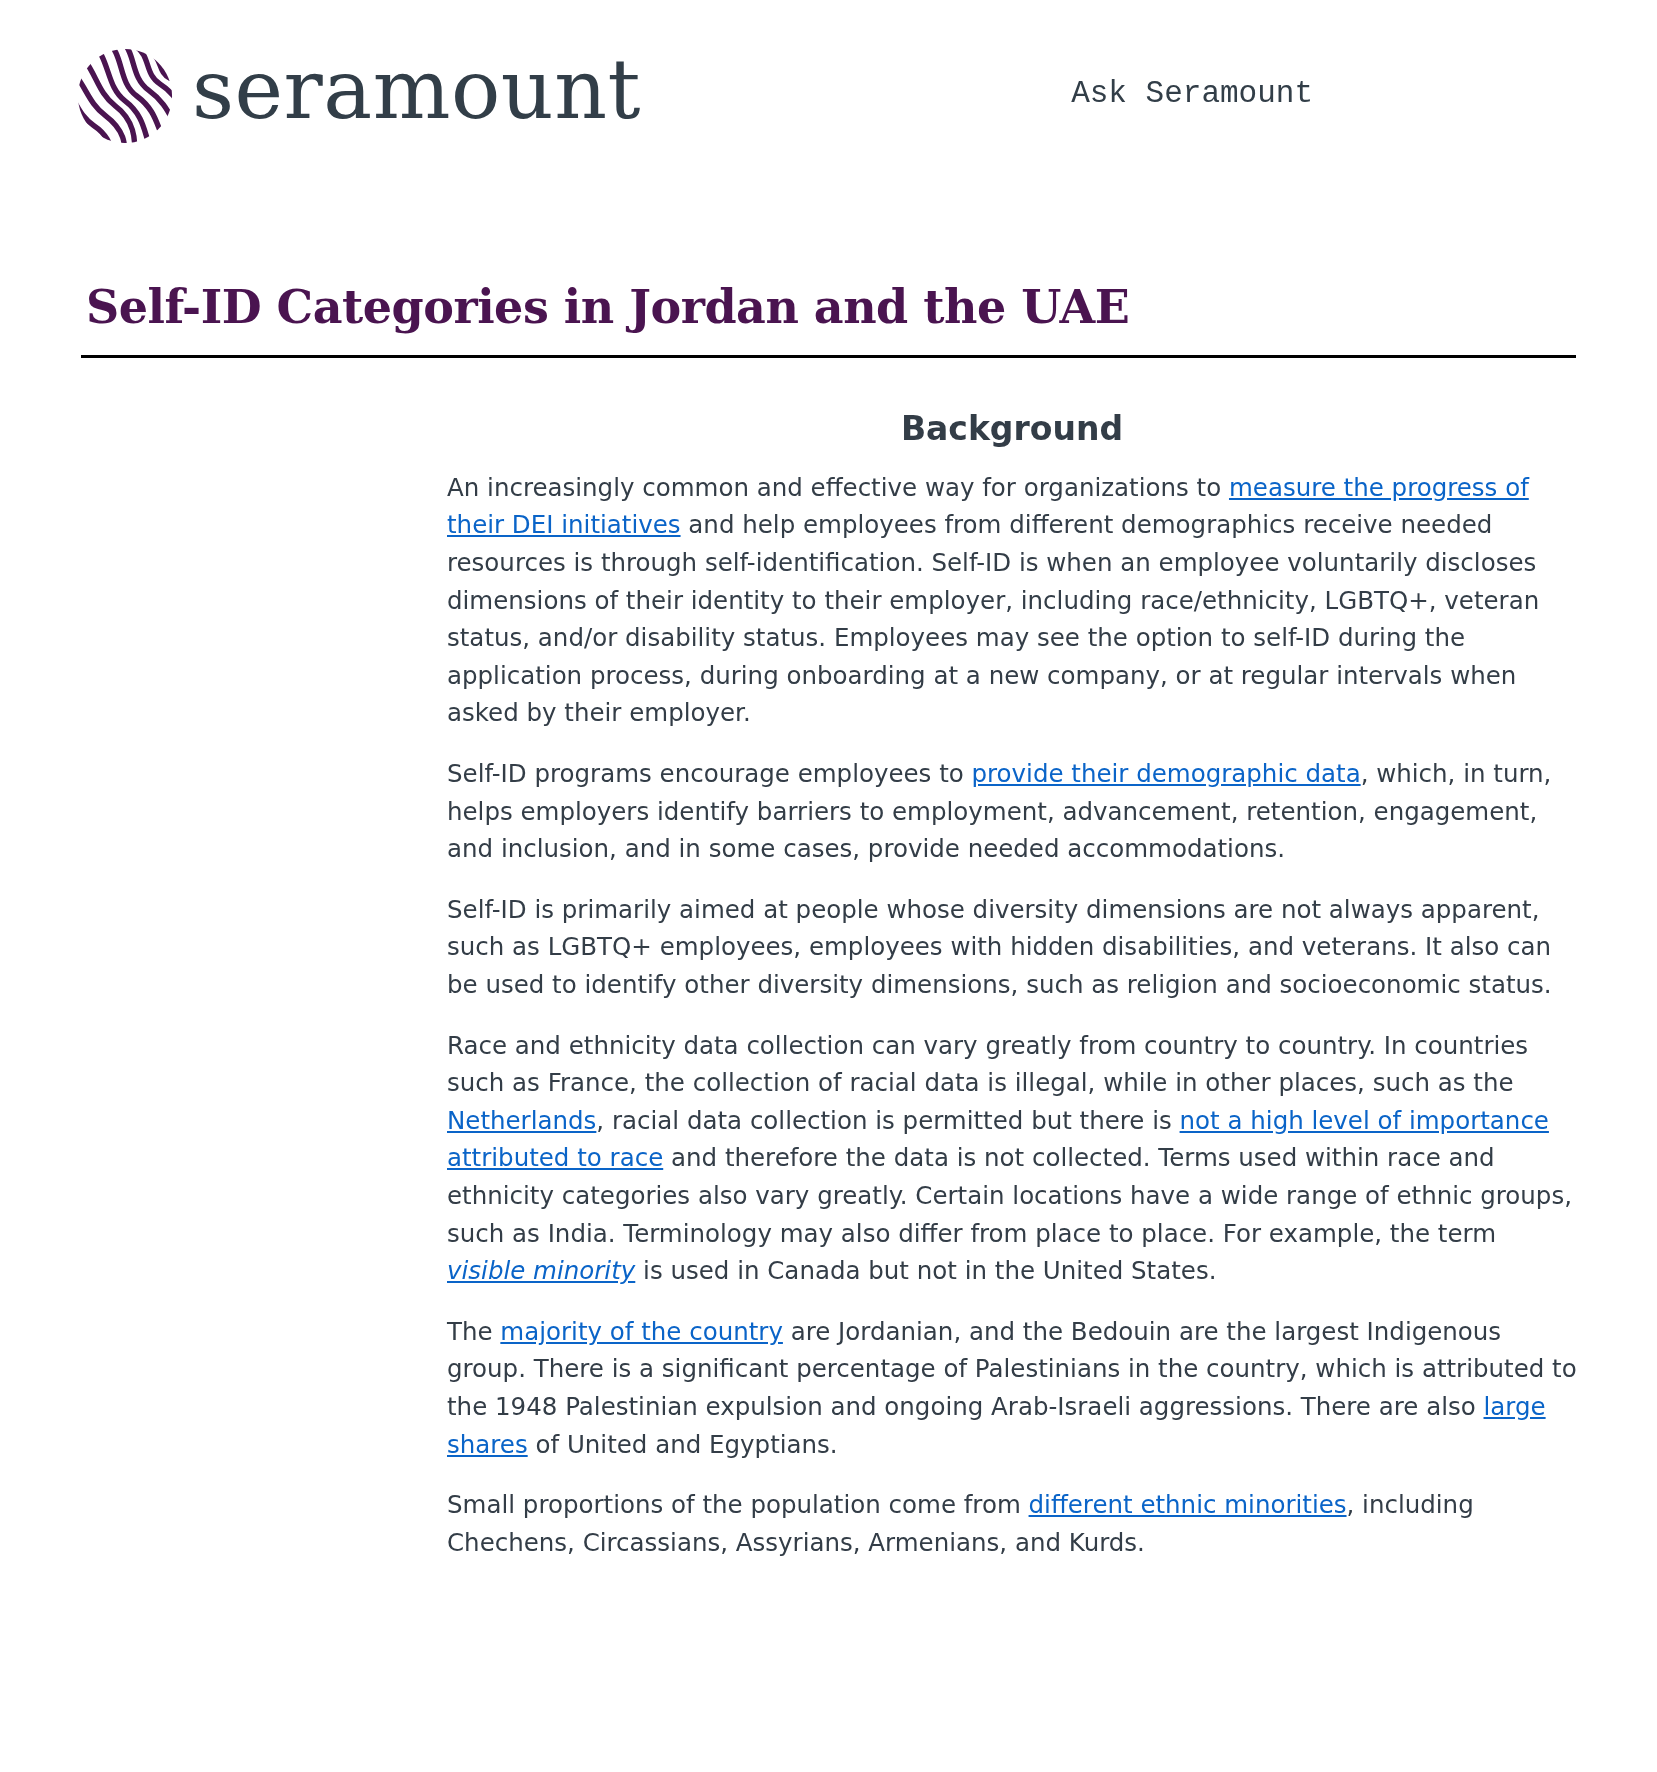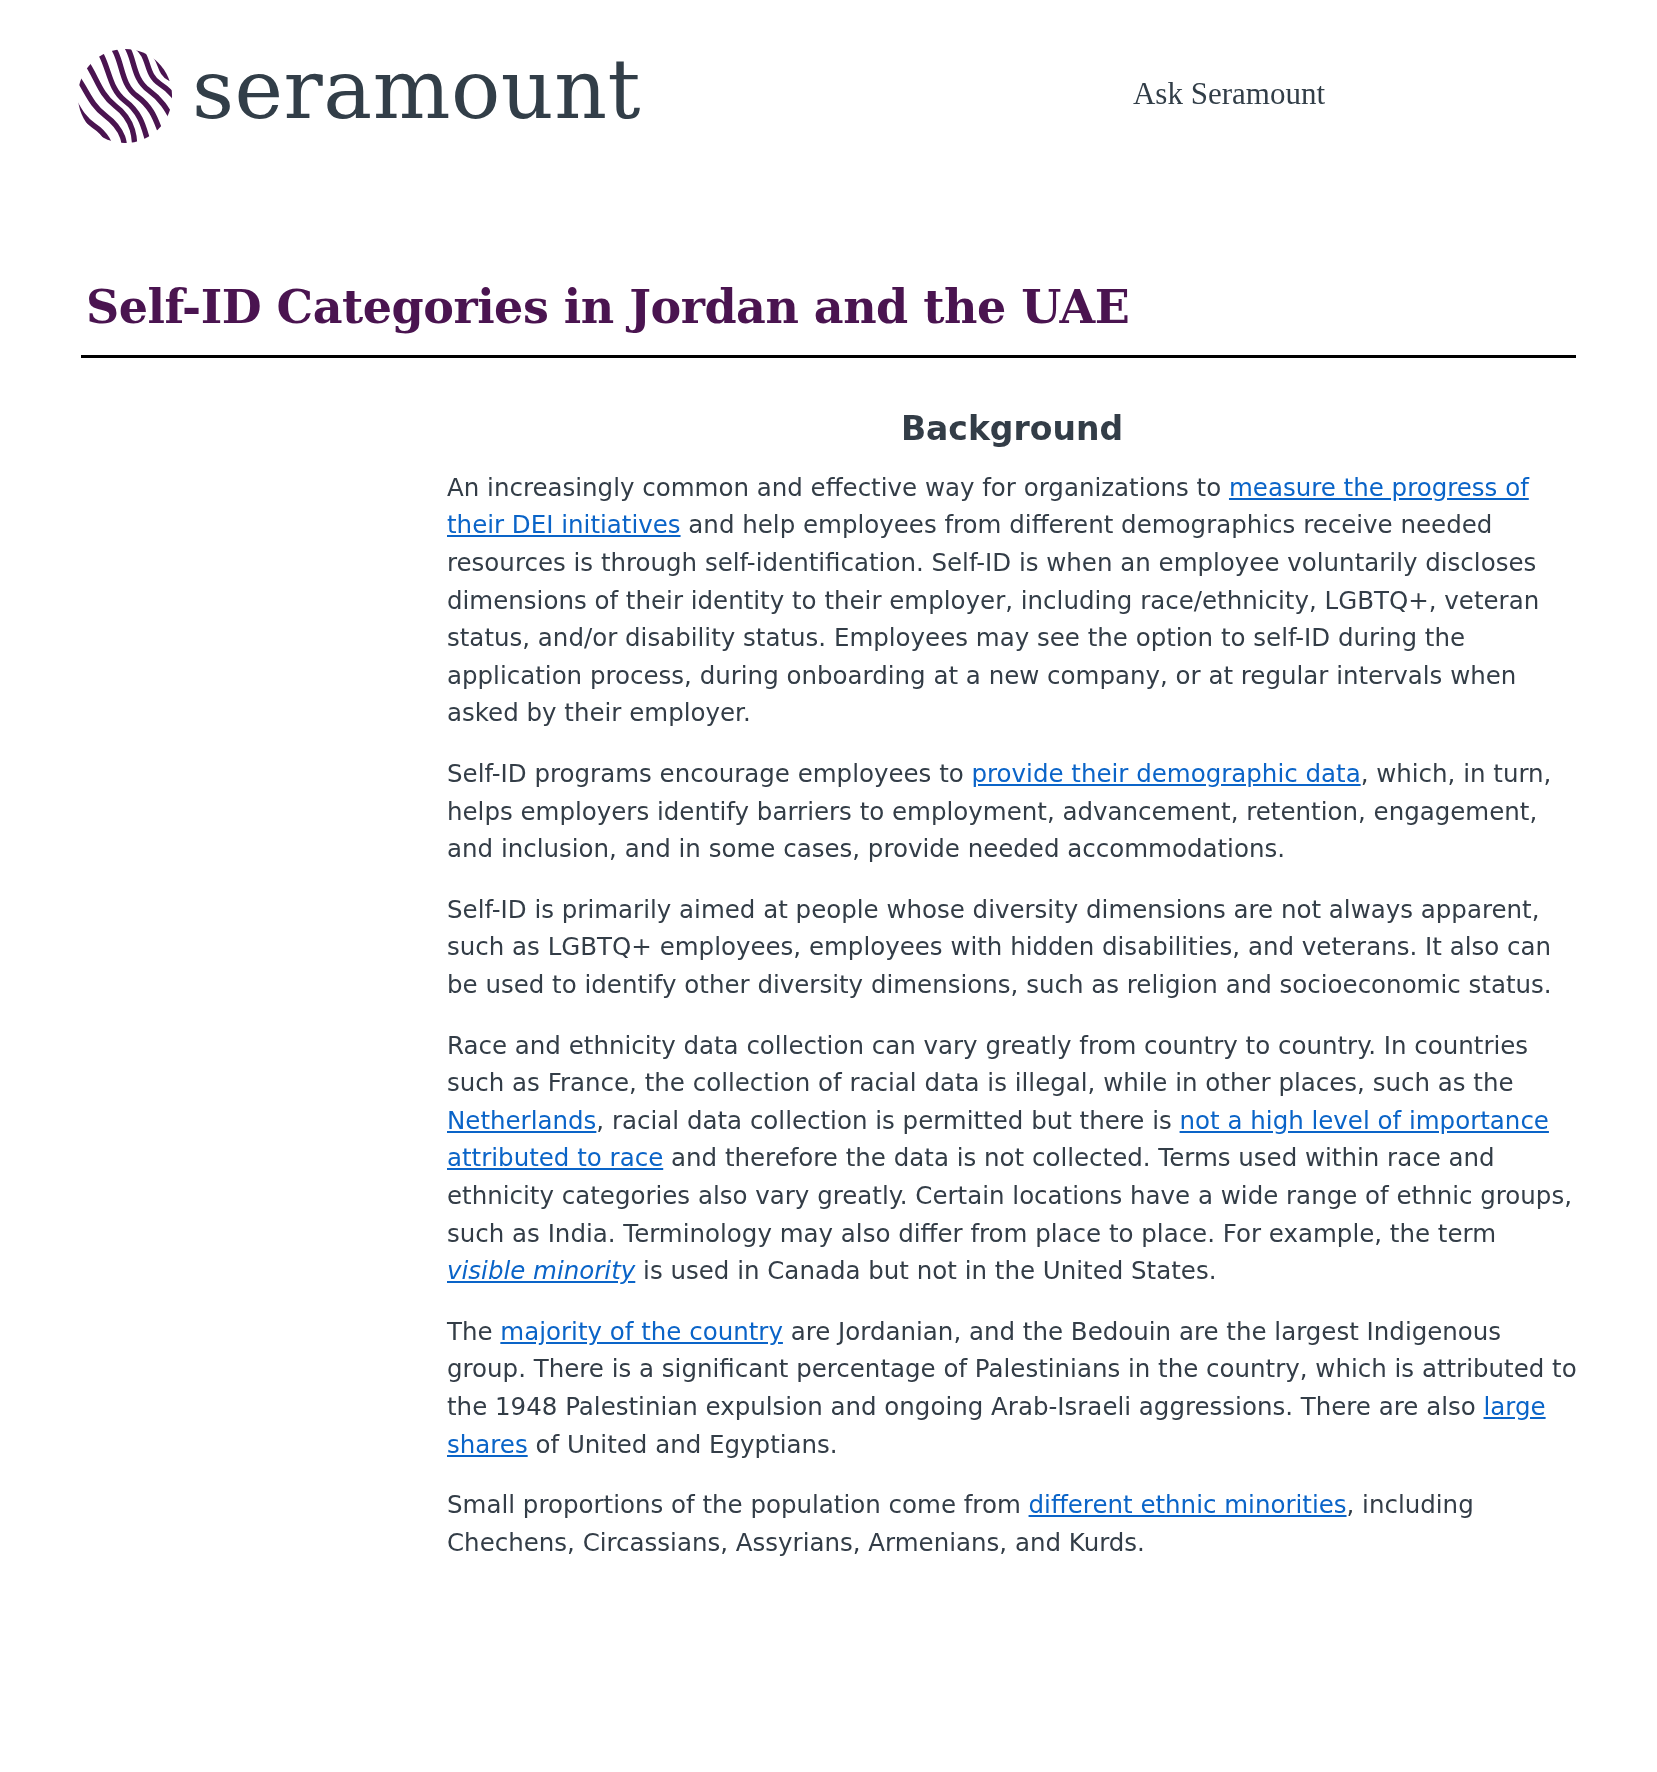--- a/index.html
+++ b/index.html
@@ -1,21 +1,21 @@
 <!DOCTYPE html>
 <html><head>
 <meta charset="utf-8">
 <style>
   html, body { margin: 0; padding: 0; background: #ffffff; }
   body { width: 1657px; height: 1772px; overflow: hidden; position: relative; font-family: "DejaVu Sans", sans-serif; color: #333d47; }
-  .header { position: absolute; left: 0; top: 0; width: 1394px; height: 200px; padding-left: 12px; }
+  .header { position: absolute; left: 0; top: 0; width: 1394px; height: 200px; }
   .logo { position: absolute; left: 76px; top: 46px; display: flex; align-items: center; text-decoration: none; }
   .logo-mark { width: 98px; height: 100px; display: block; }
   .logo-word { font-family: "DejaVu Serif", serif; font-size: 82px; color: #323e48; margin-left: 18px; letter-spacing: 0.5px; line-height: 1; position: relative; top: -6px; }
-  .ask { position: absolute; right: 81px; top: 76px; font-family: Liberation Serif, serif; font-size: 31px; color: #323e48; text-decoration: none; }
+  .ask { position: absolute; right: 81px; top: 76px; font-family: Liberation Mono, monospace; font-size: 31px; color: #323e48; text-decoration: none; }
   .page-title { position: absolute; left: 86px; top: 282px; margin: 0; font-family: "DejaVu Serif", serif; font-weight: bold; font-size: 46px; color: #4a1450; letter-spacing: -0.5px; line-height: 1.1; }
   .title-rule { position: absolute; left: 81px; top: 355px; width: 1495px; height: 3px; background: #000; border: 0; margin: 0; }
   .content { position: absolute; left: 447px; top: 408px; width: 1130px; font-size: 24.5px; line-height: 37.6px; color: #333d47; }
   .content h2 { font-size: 33px; font-weight: bold; margin: 0 0 18px 0; line-height: 1.3; color: #333d47; text-align: center; }
   .content h2.second { margin-top: 60px; }
   .content p { margin: 7px 0 23px 0; }
   .content a { color: #0a64c8; text-decoration: underline; }
   .content a.it { font-style: italic; }
 </style>
 </head>

